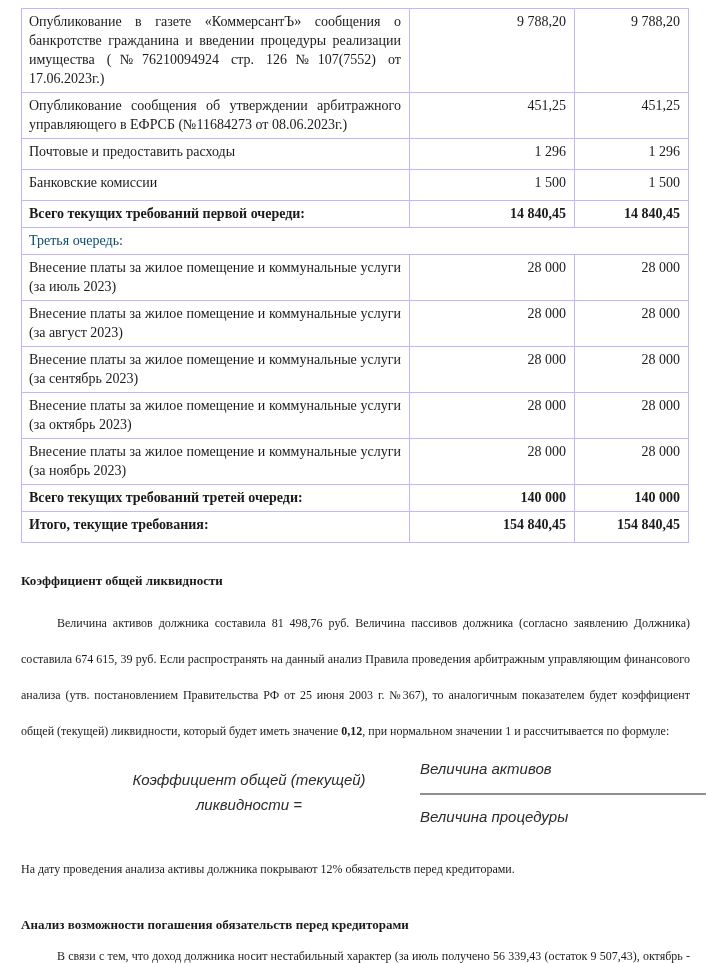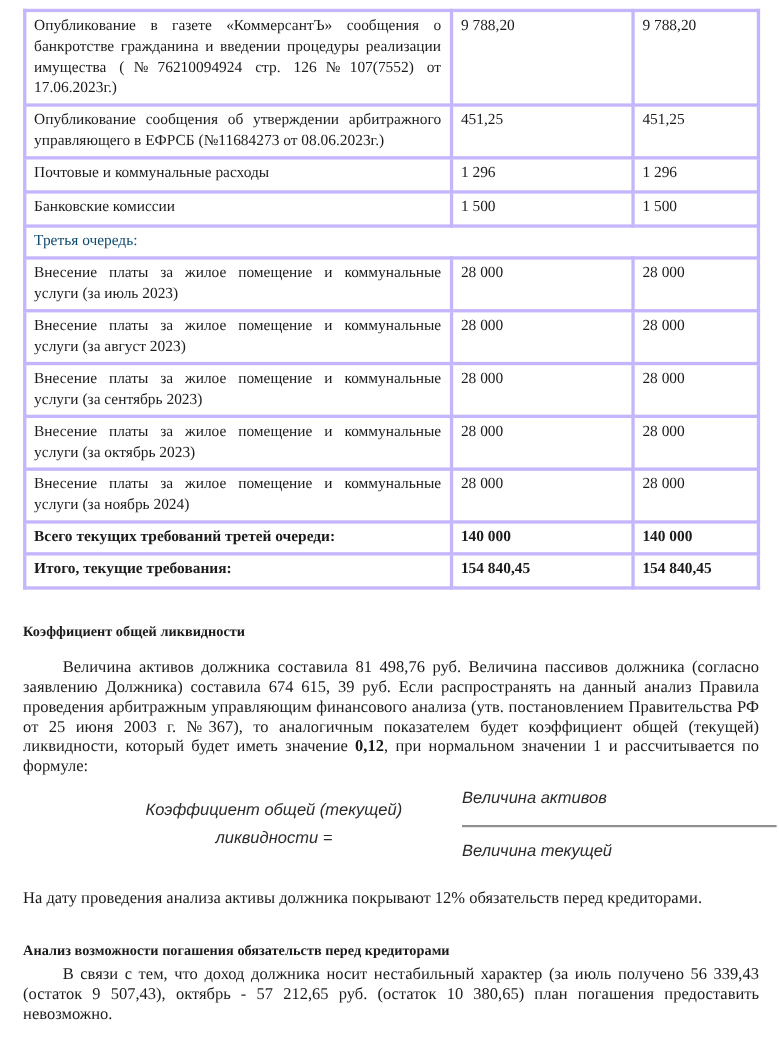--- a/index.html
+++ b/index.html
@@ -19,42 +19,42 @@
     box-sizing: border-box;
   }
 
   
   table.doc-table {
     border-collapse: collapse;
     table-layout: fixed;
     width: 667px;
   }
   table.doc-table td {
-    border: 3px solid #c4b5fd;
+    border: 1px solid #c4b5fd;
     vertical-align: top;
     padding: 3px 8px 4px 7px;
     font-size: 14px;
     line-height: 19px;
     box-sizing: border-box;
   }
   td.desc { text-align: justify; }
-  td.amt  { text-align: left; }
+  td.amt  { text-align: right; }
   tr.bold-row td { font-weight: bold; }
   tr.section-row td { color: #0c4a6e; }
 
   
   h1.doc-heading {
     font-size: 13px;
     line-height: 22px;
     font-weight: bold;
     margin: 27px 0 0 0;
   }
   p.doc-para {
-    font-size: 15px;
-    line-height: 18px;
+    font-size: 12px;
+    line-height: 36px;
     margin: 13px 0 0 0;
   }
   .just   { text-align: justify; }
   .indent { text-indent: 36px; }
   p.after-heading { margin-top: 2px; }
   p.coverage { margin-top: 24px; }
 
   
   .formula {
     display: flex;
@@ -98,28 +98,33 @@
         <td class="desc">Опубликование в газете «КоммерсантЪ» сообщения о банкротстве гражданина и введении процедуры реализации имущества (№76210094924 стр. 126№107(7552) от 17.06.2023г.)</td>
         <td class="amt">9 788,20</td>
         <td class="amt">9 788,20</td>
       </tr>
       <tr style="height:44px">
         <td class="desc">Опубликование сообщения об утверждении арбитражного управляющего в ЕФРСБ (№11684273 от 08.06.2023г.)</td>
         <td class="amt">451,25</td>
         <td class="amt">451,25</td>
       </tr>
       <tr style="height:31px">
-        <td class="desc">Почтовые и коммунальные расходы</td>
+        <td class="desc">Почтовые и предоставить расходы</td>
         <td class="amt">1 296</td>
         <td class="amt">1 296</td>
       </tr>
       <tr style="height:31px">
         <td class="desc">Банковские комиссии</td>
         <td class="amt">1 500</td>
         <td class="amt">1 500</td>
+      </tr>
+      <tr class="bold-row" style="height:21px">
+        <td class="desc">Всего текущих требований первой очереди:</td>
+        <td class="amt">14 840,45</td>
+        <td class="amt">14 840,45</td>
       </tr>
       <tr class="section-row" style="height:27px">
         <td colspan="3">Третья очередь:</td>
       </tr>
       <tr style="height:42px">
         <td class="desc">Внесение платы за жилое помещение и коммунальные услуги (за июль 2023)</td>
         <td class="amt">28 000</td>
         <td class="amt">28 000</td>
       </tr>
       <tr style="height:42px">
@@ -131,21 +136,21 @@
         <td class="desc">Внесение платы за жилое помещение и коммунальные услуги (за сентябрь 2023)</td>
         <td class="amt">28 000</td>
         <td class="amt">28 000</td>
       </tr>
       <tr style="height:42px">
         <td class="desc">Внесение платы за жилое помещение и коммунальные услуги (за октябрь 2023)</td>
         <td class="amt">28 000</td>
         <td class="amt">28 000</td>
       </tr>
       <tr style="height:42px">
-        <td class="desc">Внесение платы за жилое помещение и коммунальные услуги (за ноябрь 2024)</td>
+        <td class="desc">Внесение платы за жилое помещение и коммунальные услуги (за ноябрь 2023)</td>
         <td class="amt">28 000</td>
         <td class="amt">28 000</td>
       </tr>
       <tr class="bold-row" style="height:24px">
         <td class="desc">Всего текущих требований третей очереди:</td>
         <td class="amt">140 000</td>
         <td class="amt">140 000</td>
       </tr>
       <tr class="bold-row" style="height:31px">
         <td class="desc">Итого, текущие требования:</td>
@@ -157,21 +162,21 @@
 
   <h1 class="doc-heading">Коэффициент общей ликвидности</h1>
 
   <p class="doc-para just indent"><span>Величина активов должника составила 81 498,76 руб. Величина пассивов должника (согласно заявлению Должника) составила 674 615, 39 руб. Если распространять на данный анализ Правила проведения арбитражным управляющим финансового анализа (утв. постановлением Правительства РФ от 25 июня 2003 г. №367), то аналогичным показателем будет коэффициент общей (текущей) ликвидности, который будет иметь значение </span><b>0,12</b><span>, при нормальном значении 1 и рассчитывается по формуле:</span></p>
 
   <div class="formula">
     <div class="f-label">Коэффициент общей (текущей) ликвидности =</div>
     <div class="fraction">
       <div class="num">Величина активов</div>
       <div class="frac-rule"></div>
-      <div class="den">Величина текущей</div>
+      <div class="den">Величина процедуры</div>
     </div>
   </div>
 
   <p class="doc-para just coverage">На дату проведения анализа активы должника покрывают 12% обязательств перед кредиторами.</p>
 
   <h1 class="doc-heading">Анализ возможности погашения обязательств перед кредиторами</h1>
 
   <p class="doc-para just indent after-heading">В связи с тем, что доход должника носит нестабильный характер (за июль получено 56 339,43 (остаток 9 507,43), октябрь - 57 212,65 руб. (остаток 10 380,65) план погашения предоставить невозможно.</p>
 
 </div>

